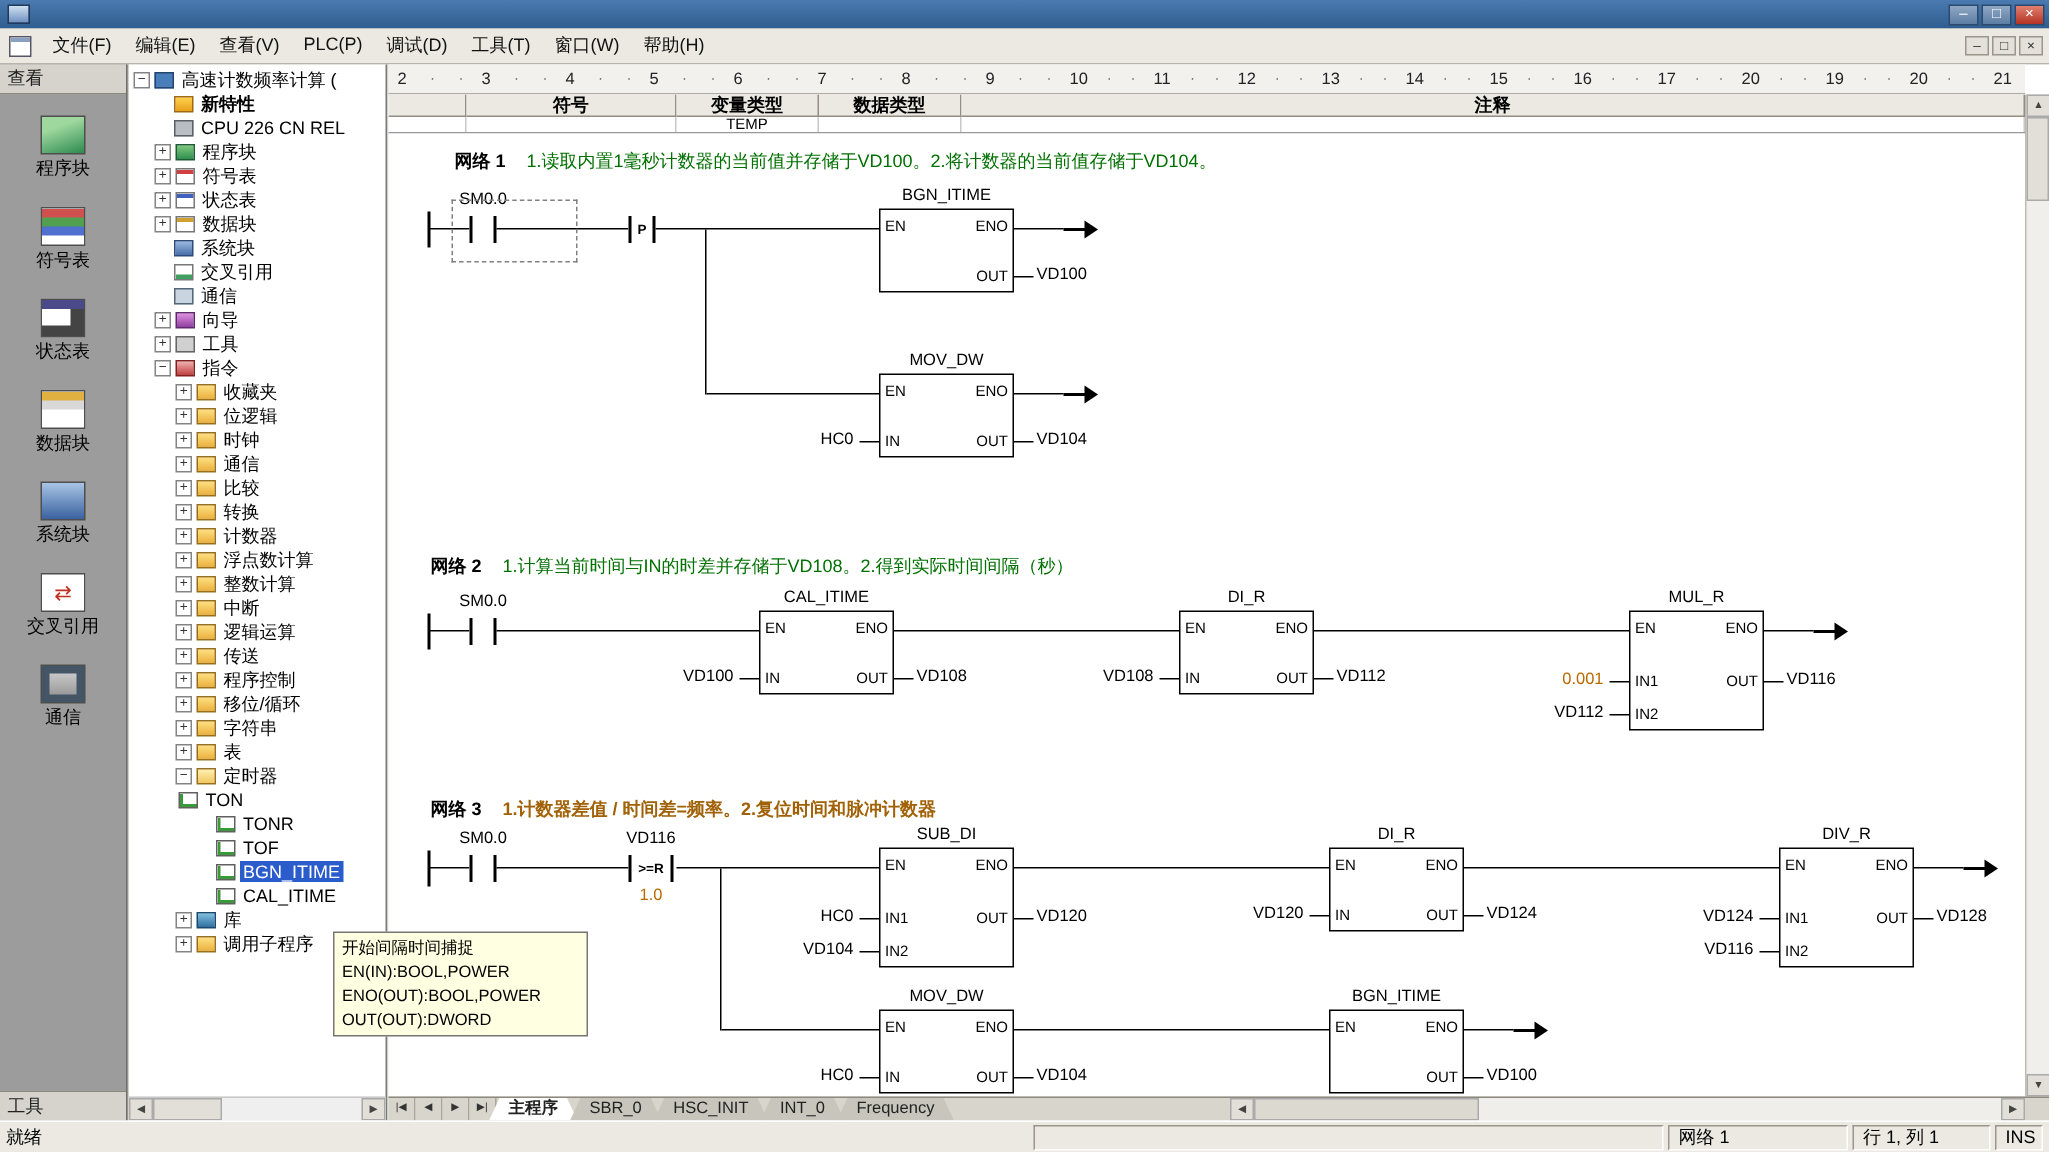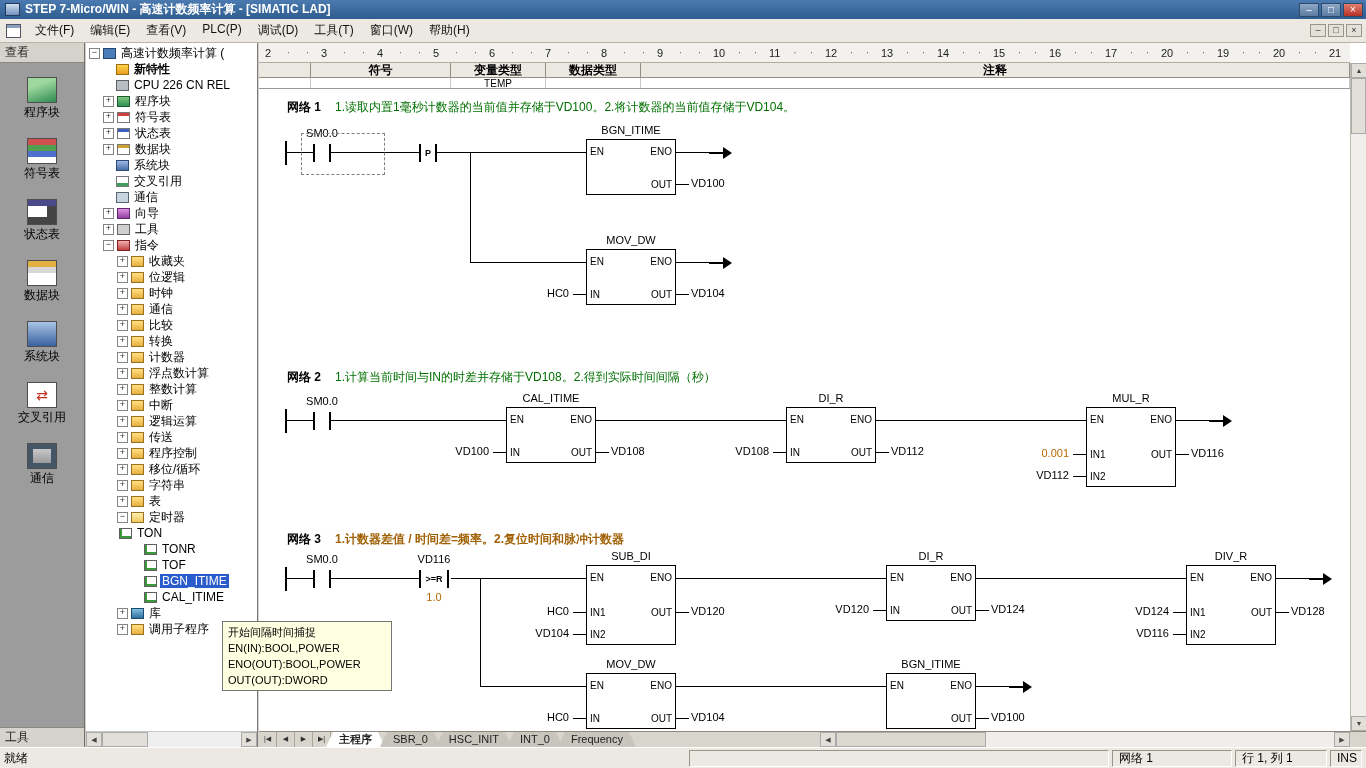--- a/index.html
+++ b/index.html
@@ -160,21 +160,20 @@
   .ahead{position:absolute;left:14px;top:1px;width:0;height:0;border-left:9px solid #000;
          border-top:6px solid transparent;border-bottom:6px solid transparent;}
 </style>
 </head>
 <body>
 
 <div class="screen">
 
   <div class="titlebar">
     <div class="app-icon"></div>
-    <span class="title-text">STEP 7-Micro/WIN - 高速计数频率计算 - [SIMATIC LAD]</span>
     <div class="tb-btns">
       <div class="tb-btn">–</div>
       <div class="tb-btn">□</div>
       <div class="tb-btn close">×</div>
     </div>
   </div>
 
   <div class="menubar">
     <div class="doc-icon"></div>
     <div class="menu-items">
@@ -538,21 +537,21 @@
       <div class="vt-row vt-data">
         <div class="vt-cell c0"></div>
         <div class="vt-cell c1"></div>
         <div class="vt-cell c2">TEMP</div>
         <div class="vt-cell c3"></div>
         <div class="vt-cell c4"></div>
       </div>
     </div>
 
     <div class="ladder-canvas">
-        <div class="net-hd" style="left: 28px; top: 10px; text-align: center;"><span class="net-lb">网络 1</span><span class="net-cm" style="color: rgb(0, 112, 0);">1.读取内置1毫秒计数器的当前值并存储于VD100。2.将计数器的当前值存储于VD104。</span></div>
+        <div class="net-hd" style="left: 44px; top: 10px; text-align: center;"><span class="net-lb">网络 1</span><span class="net-cm" style="color: rgb(0, 112, 0);">1.读取内置1毫秒计数器的当前值并存储于VD100。2.将计数器的当前值存储于VD104。</span></div>
         <div class="rail" style="left: 26px; top: 52px; height: 24px;"></div>
         <div class="wire-h" style="left: 27px; top: 63px; width: 27px;"></div>
         <div class="contact" style="left: 54px; top: 55px; width: 18px;"></div>
         <div class="clabel" style="left: 23px; top: 38px;">SM0.0</div>
         <div class="wire-h" style="left: 72px; top: 63px; width: 88px;"></div>
         <div class="contact" style="left: 160px; top: 55px; width: 18px;">
           <span class="csym">P</span>
         </div>
         <div class="wire-h" style="left: 178px; top: 63px; width: 149px;"></div>
         <div class="selbox" style="left: 42px; top: 44px; width: 82px; height: 40px;"></div>

